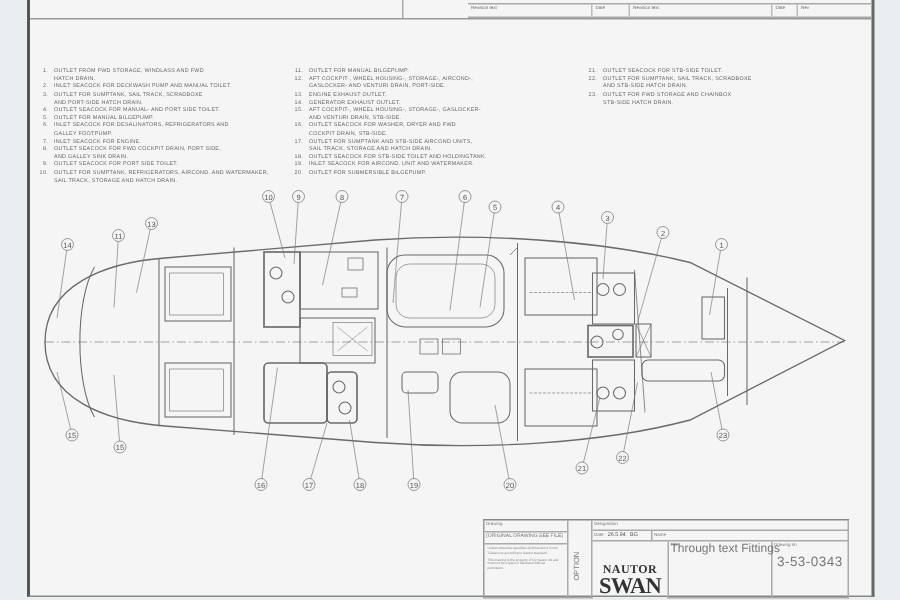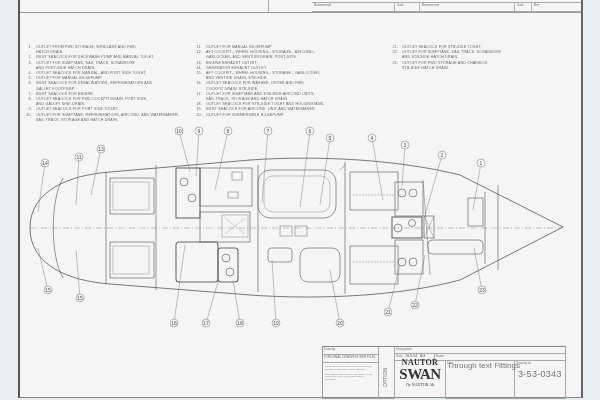--- a/index.html
+++ b/index.html
@@ -38,21 +38,21 @@
     svg.plan { position: absolute; left: 0; top: 0; }
     .callout-label { font-size: 5px; fill: #555; font-family: "Liberation Sans", sans-serif; }
     .titleblock {
       position: absolute; left: 322px; top: 346px; width: 243px; height: 52px;
       border-top: 1px solid #888; border-left: 1px solid #999;
       font-size: 3px; color: #666;
     }
     .tb-cell { position: absolute; box-sizing: border-box; border-right: 1px solid #aaa; border-bottom: 1px solid #aaa; overflow: hidden; }
     .tb-small { font-size: 3px; color: #777; padding: 0 1px; white-space: nowrap; }
     .brand { position: absolute; left: 73px; top: 8px; width: 48px; height: 44px; text-align: center; color: #333; }
-    .brand .n { font-family: "Liberation Serif", serif; font-weight: bold; font-size: 8px; letter-spacing: 0.3px; margin-top: 3px; }
+    .brand .n { font-family: "Liberation Serif", serif; font-weight: bold; font-size: 8px; letter-spacing: 0.3px; margin-top: 20px; }
     .brand .s { font-family: "Liberation Serif", serif; font-weight: bold; font-size: 15px; line-height: 14px; letter-spacing: -0.5px; }
     .brand .o { font-family: "Liberation Serif", serif; font-size: 4px; margin-top: 1px; }
     .title-text { position: absolute; left: 124px; top: 14px; font-size: 8px; color: #777; line-height: 9px; }
     .drawing-no { position: absolute; left: 195px; top: 22px; font-size: 9px; color: #777; letter-spacing: 0.3px; }
     .option-vert { position: absolute; left: 58px; top: 10px; width: 10px; height: 36px; font-size: 5px; color: #777; writing-mode: vertical-rl; transform: rotate(180deg); text-align: center; }
     .notes { position: absolute; left: 3px; top: 12px; width: 50px; font-size: 2.2px; color: #888; line-height: 2.8px; }
   </style>
 </head>
 <body>
 

